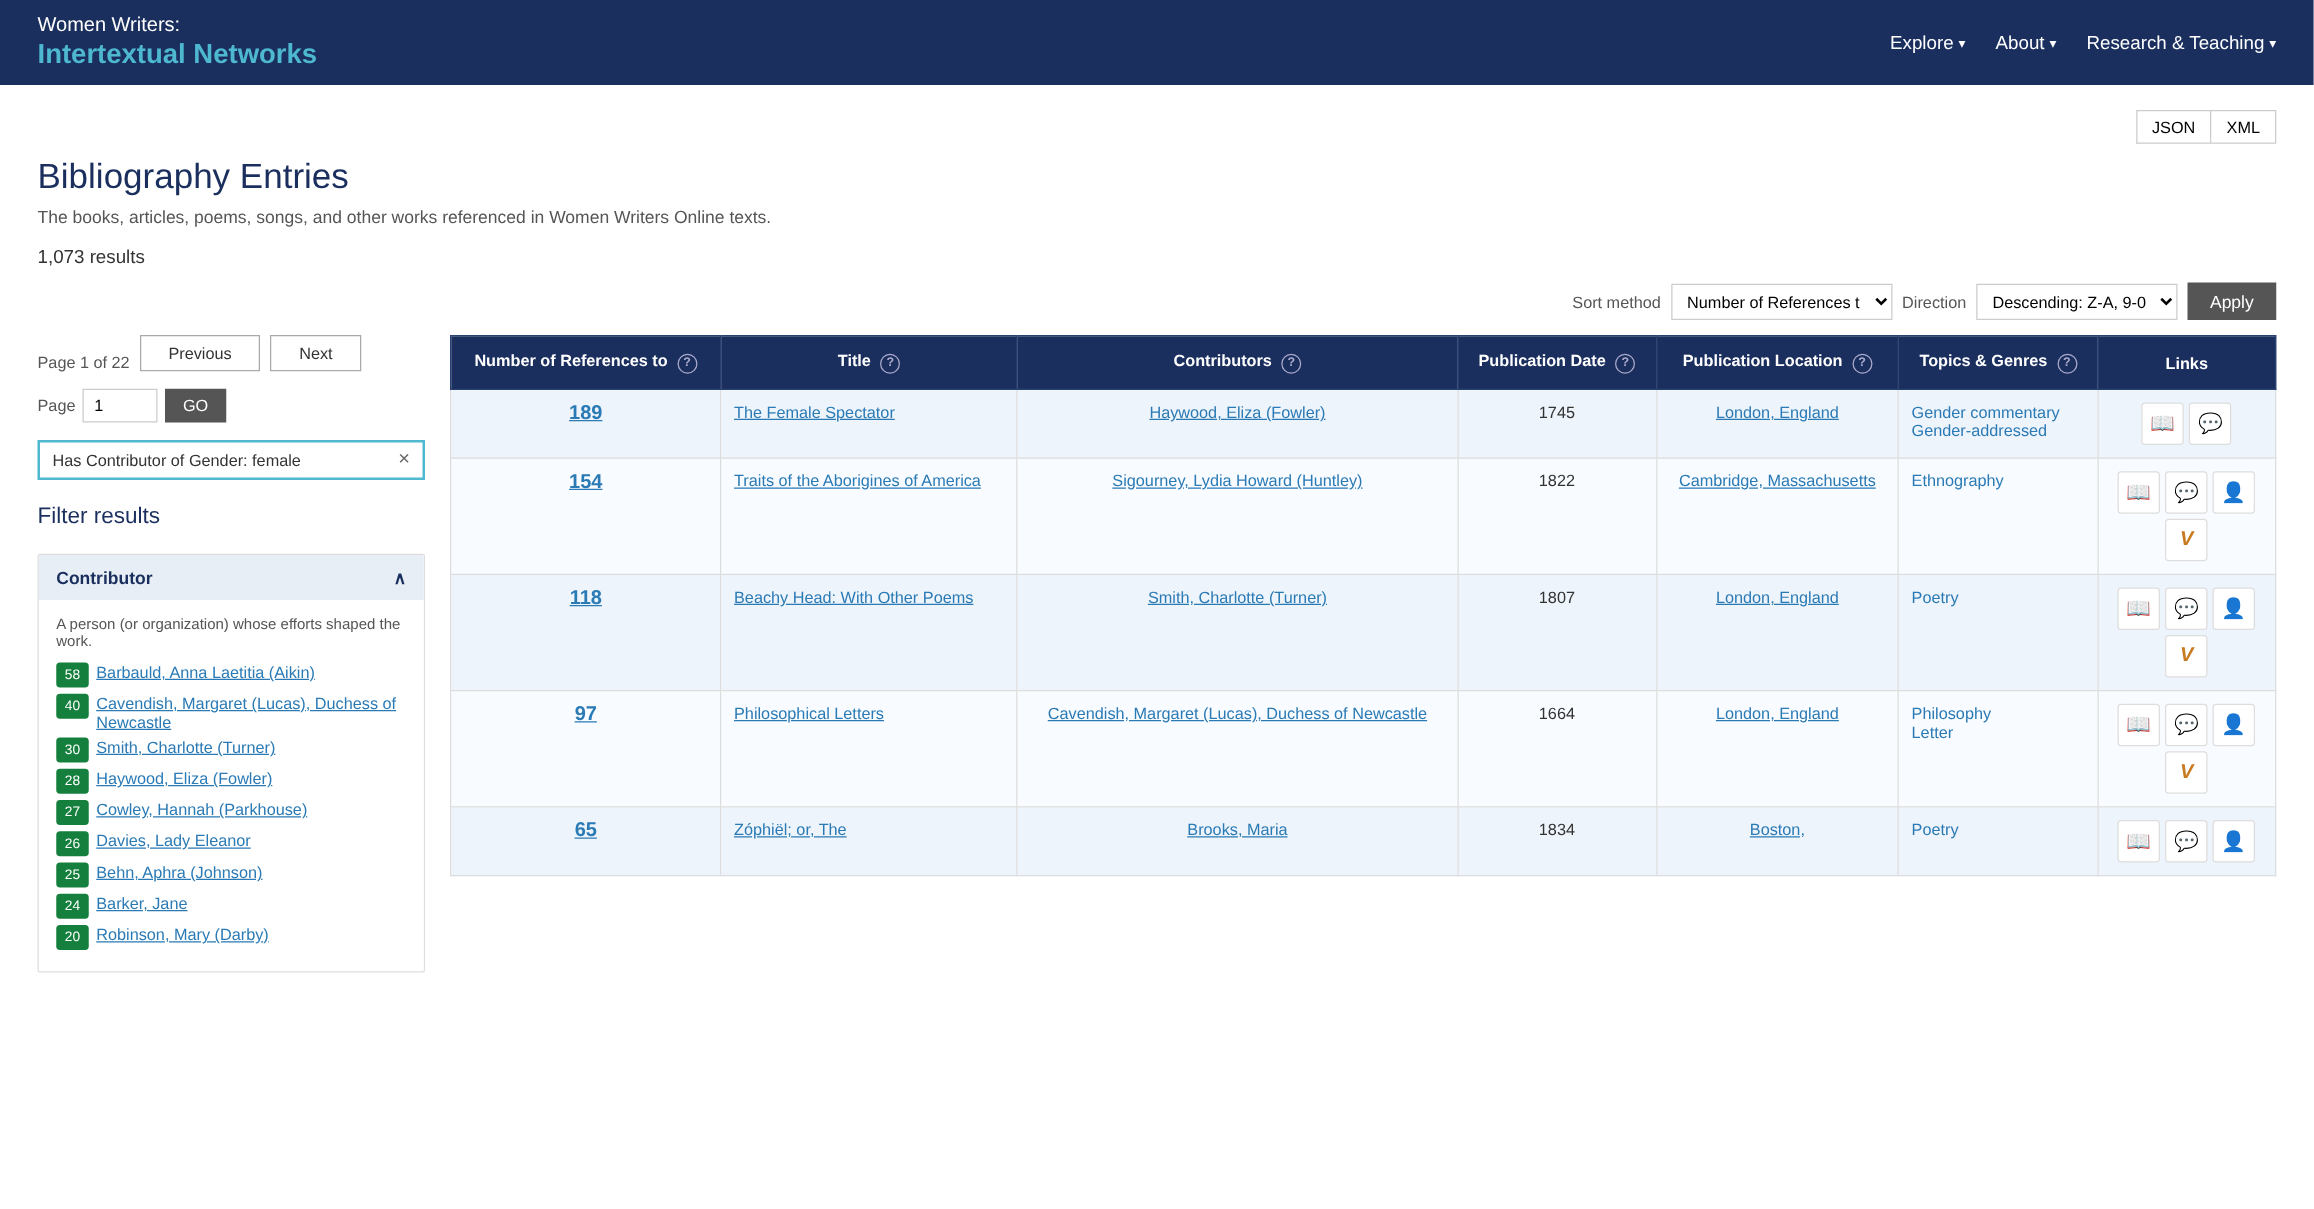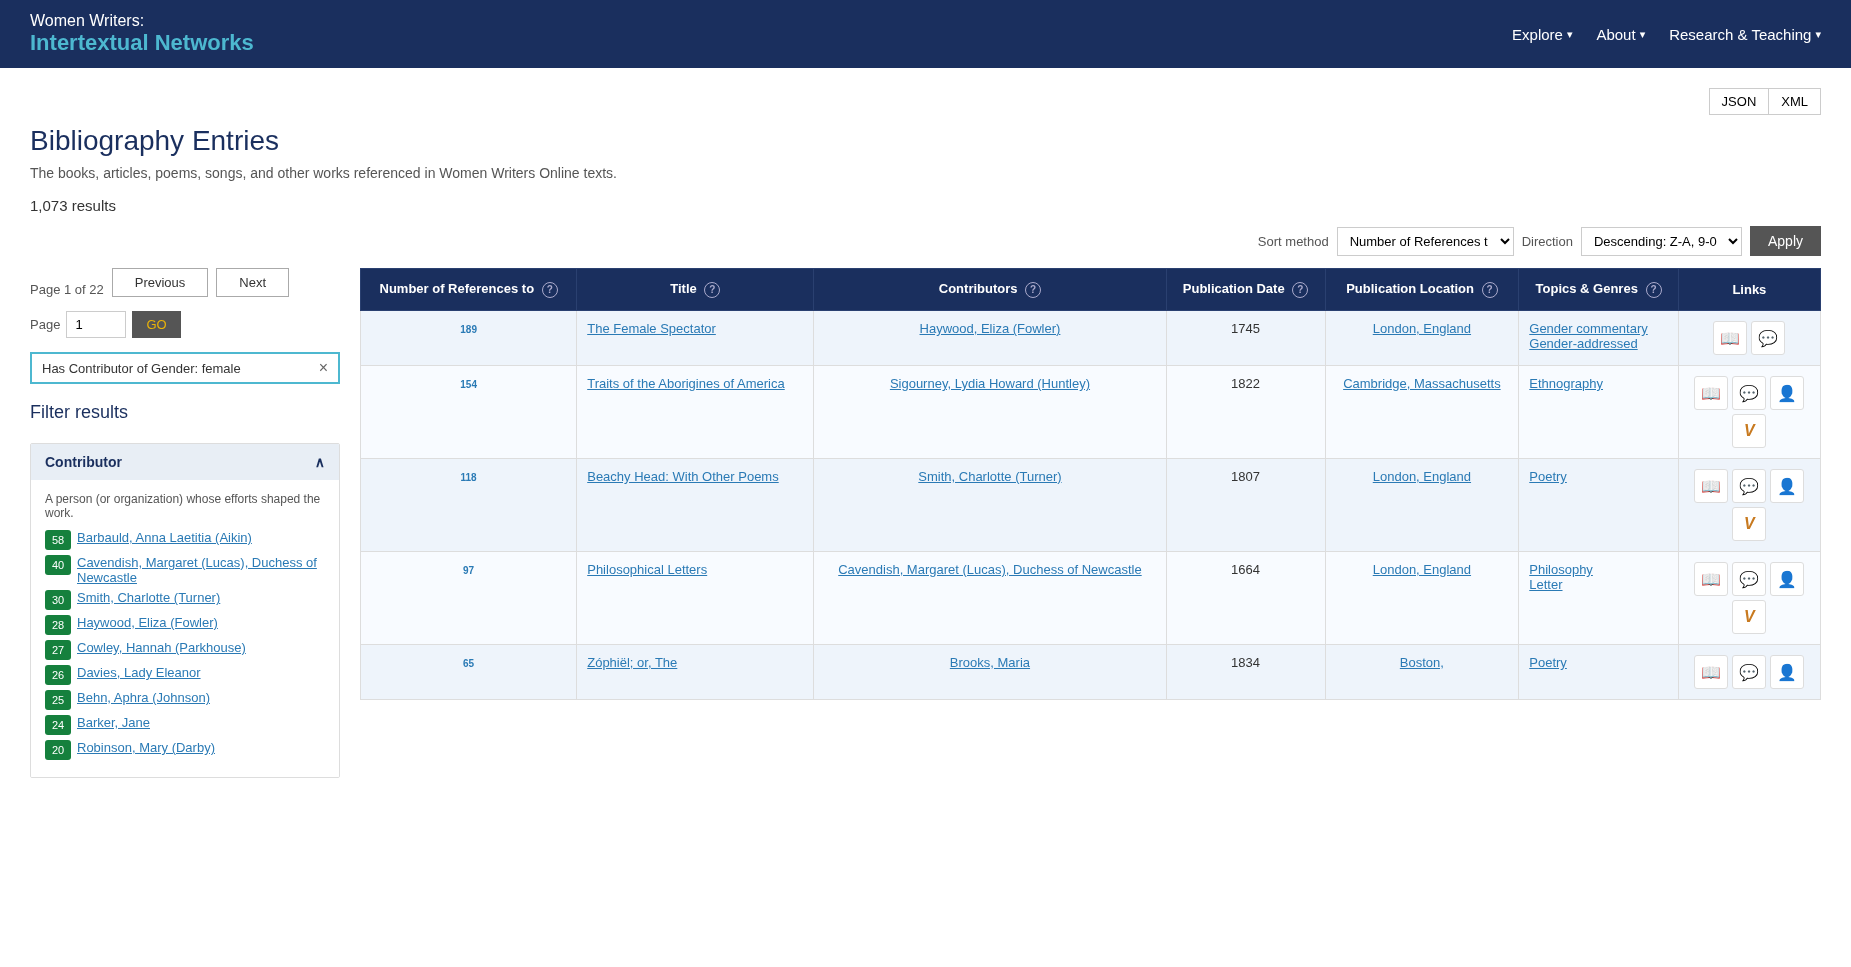--- a/index.html
+++ b/index.html
@@ -91,21 +91,21 @@
     .page-row { display: flex; align-items: center; gap: 6px; margin-bottom: 14px; }
     .page-row label { font-size: 13px; color: #555; }
     .page-input {
       width: 60px;
       border: 1px solid #ccc;
       padding: 5px 8px;
       font-size: 13px;
     }
     .go-btn {
       background: #555;
-      color: #eab308;
+      color: #ffffff;
       border: none;
       padding: 6px 14px;
       font-size: 13px;
       cursor: pointer;
     }
 
     .filter-tag {
       display: flex;
       align-items: center;
       justify-content: space-between;
@@ -210,25 +210,25 @@
     .bib-table tbody tr:nth-child(odd) { background: #eef4fb; }
     .bib-table tbody tr:nth-child(even) { background: #f8fbff; }
     .bib-table tbody td {
       padding: 10px 10px;
       vertical-align: top;
       border: 1px solid #ddd;
       text-align: center;
     }
     .bib-table tbody td.left { text-align: left; }
 
-    .ref-count { color: #2a7ab5; cursor: pointer; font-size: 10px; font-weight: bold; }
+    .ref-count { color: #2a7ab5; text-decoration: underline; cursor: pointer; font-size: 16px; font-weight: bold; }
     .title-link { color: #2a7ab5; text-decoration: underline; cursor: pointer; }
     .contrib-link { color: #2a7ab5; text-decoration: underline; cursor: pointer; }
     .loc-link { color: #2a7ab5; text-decoration: underline; cursor: pointer; }
-    .genre-link { color: #2a7ab5; text-decoration: underline; cursor: pointer; display: block; }
+    .genre-link { color: #2a7ab5; cursor: pointer; display: block; }
     .link-icon-btn {
       width: 34px;
       height: 34px;
       border: 1px solid #ddd;
       background: #fff;
       display: flex;
       align-items: center;
       justify-content: center;
       cursor: pointer;
       color: #c87a20;

